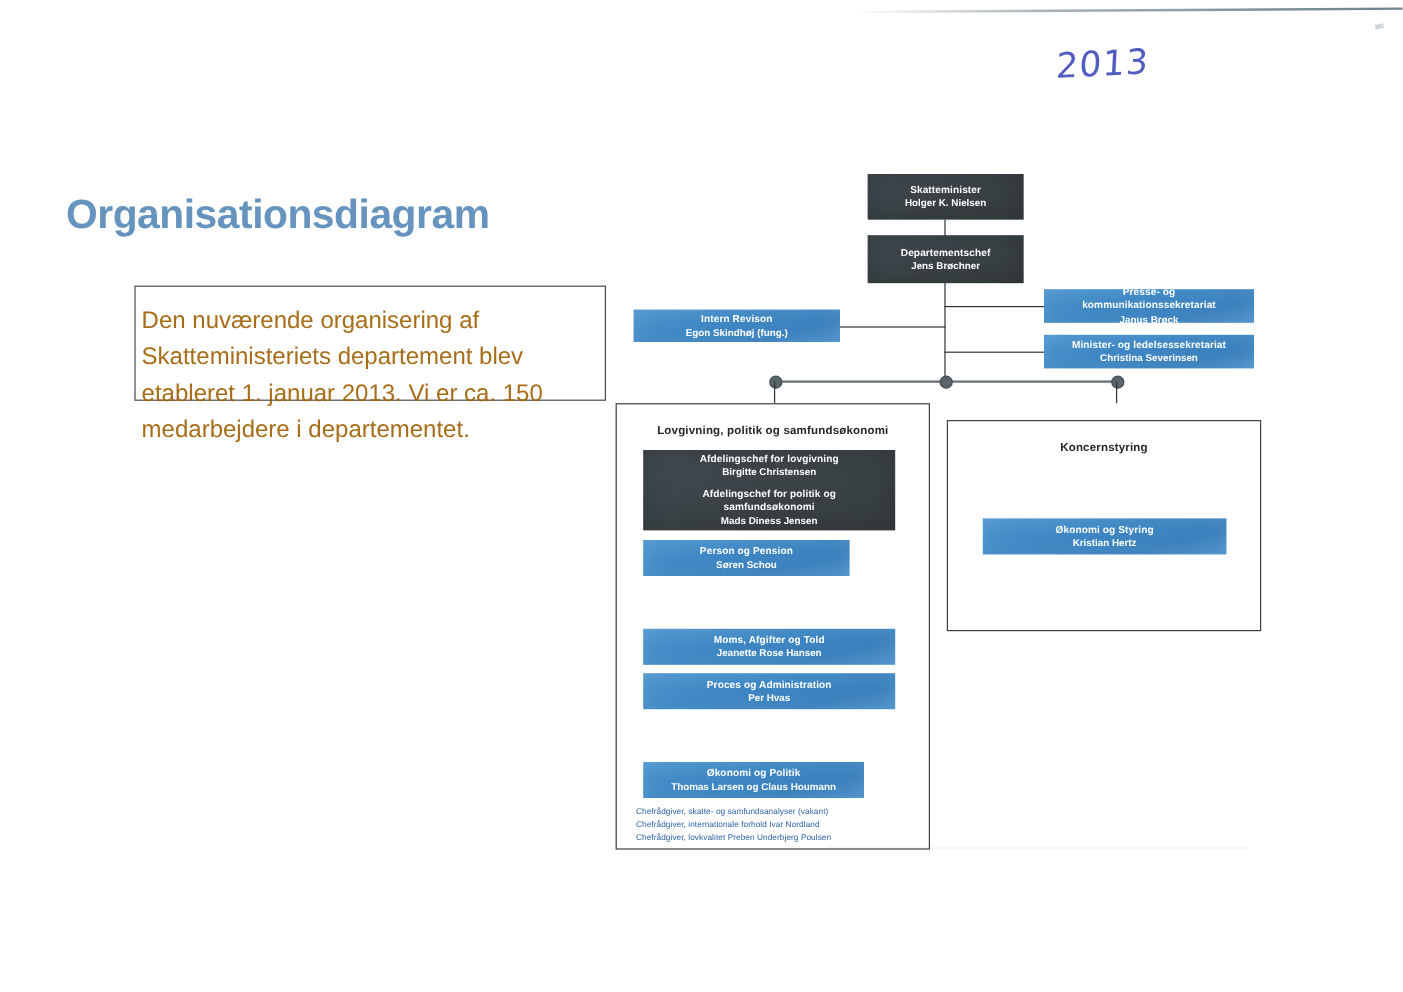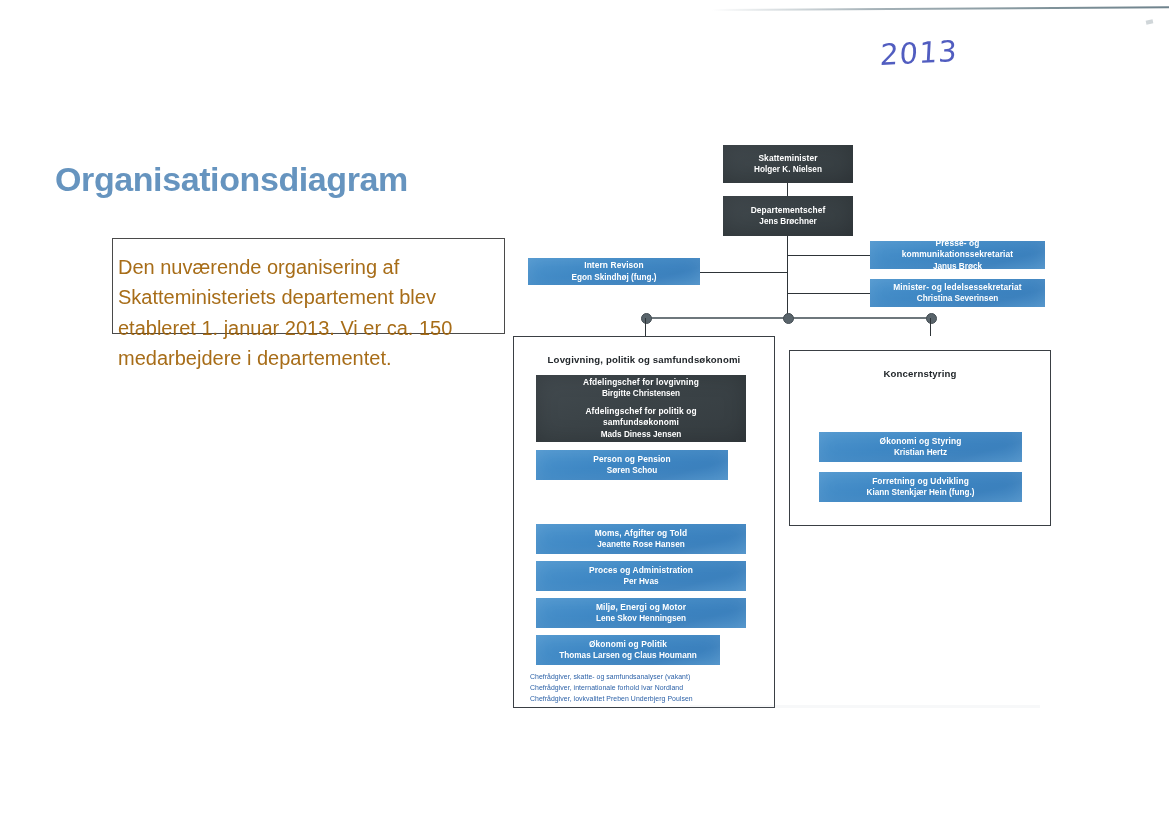--- a/index.html
+++ b/index.html
@@ -156,40 +156,36 @@
   <div class="panel" style="left:513px;top:336px;width:262px;height:372px;">
     <div class="panel-title" style="top:17px;">Lovgivning, politik og samfundsøkonomi</div>
 
     <div class="node dark" style="left:22px;top:38px;width:210px;height:67px;">
       <div class="ttl">Afdelingschef for lovgivning</div>
       <div class="nm">Birgitte Christensen</div>
       <div class="ttl" style="margin-top:6px;">Afdelingschef for politik og samfundsøkonomi</div>
       <div class="nm">Mads Diness Jensen</div>
     </div>
 
-    <div class="node blue" style="left:22px;top:113px;width:192px;height:30px;">
+    <div class="node blue" style="left:22px;top:113px;width:172px;height:30px;">
       <div class="ttl">Person og Pension</div>
       <div class="nm">Søren Schou</div>
     </div>
 
 
     <div class="node blue" style="left:22px;top:187px;width:210px;height:30px;">
       <div class="ttl">Moms, Afgifter og Told</div>
       <div class="nm">Jeanette Rose Hansen</div>
     </div>
 
     <div class="node blue" style="left:22px;top:224px;width:210px;height:30px;">
       <div class="ttl">Proces og Administration</div>
       <div class="nm">Per Hvas</div>
     </div>
 
-    <div class="node blue" style="left:22px;top:261px;width:210px;height:30px;">
-      <div class="ttl">Miljø, Energi og Motor</div>
-      <div class="nm">Lene Skov Henningsen</div>
-    </div>
 
     <div class="node blue" style="left:22px;top:298px;width:184px;height:30px;">
       <div class="ttl">Økonomi og Politik</div>
       <div class="nm">Thomas Larsen og Claus Houmann</div>
     </div>
 
     <div class="advisors" style="top:334px;">
       <div>Chefrådgiver, skatte- og samfundsanalyser (vakant)</div>
       <div>Chefrådgiver, internationale forhold Ivar Nordland</div>
       <div>Chefrådgiver, lovkvalitet Preben Underbjerg Poulsen</div>
@@ -198,20 +194,16 @@
 
   <div class="panel" style="left:789px;top:336px;width:262px;height:176px;margin-top:14px;">
     <div class="panel-title" style="top:17px;">Koncernstyring</div>
 
 
     <div class="node blue" style="left:29px;top:81px;width:203px;height:30px;">
       <div class="ttl">Økonomi og Styring</div>
       <div class="nm">Kristian Hertz</div>
     </div>
 
-    <div class="node blue" style="left:29px;top:121px;width:203px;height:30px;">
-      <div class="ttl">Forretning og Udvikling</div>
-      <div class="nm">Kiann Stenkjær Hein (fung.)</div>
-    </div>
   </div>
 
   <div class="blotch" style="left:690px;top:705px;width:350px;height:3px;opacity:.5;"></div>
 </div>
 
 </body></html>

